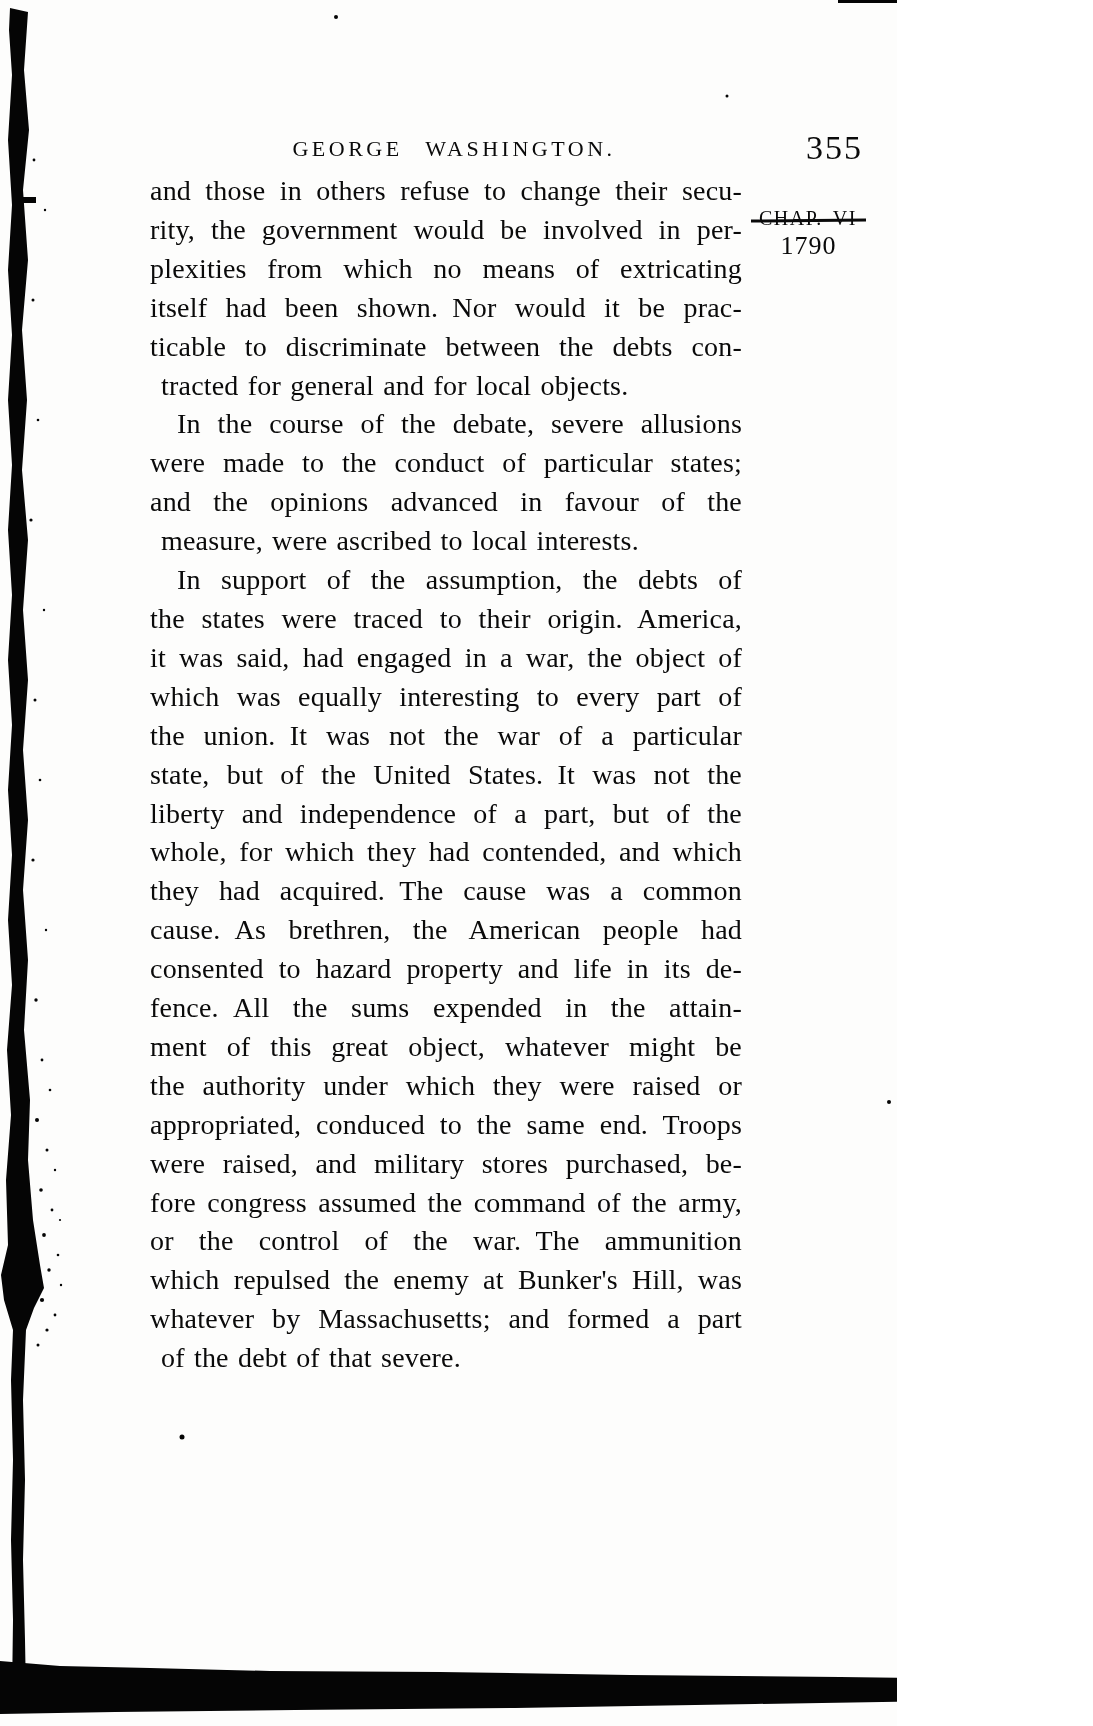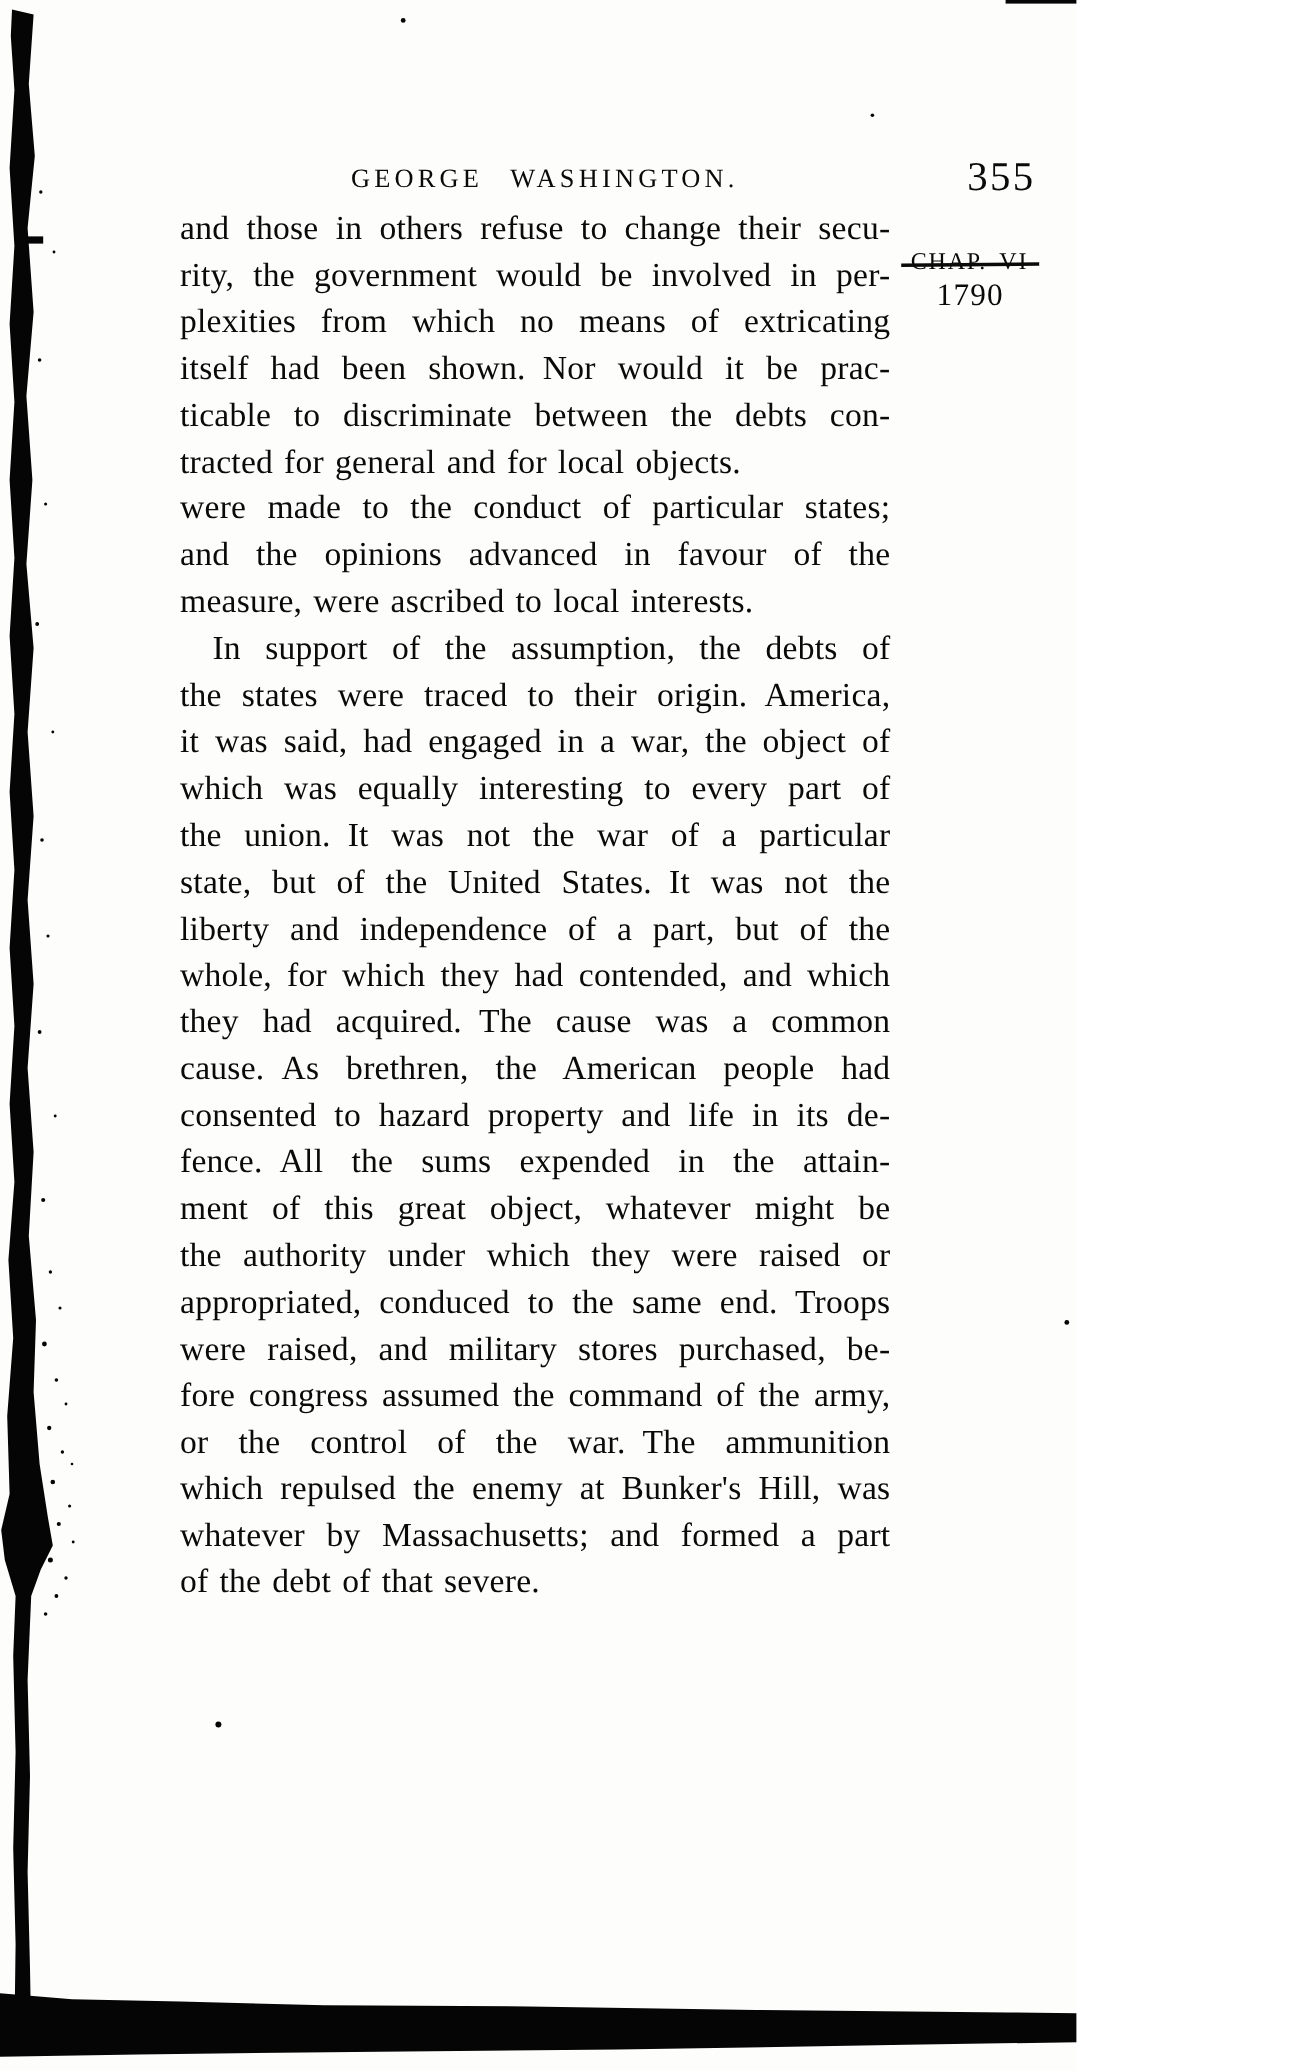--- a/index.html
+++ b/index.html
@@ -65,21 +65,21 @@
     width: 592px;
     font-size: 28px;
     line-height: 38.9px;
     letter-spacing: 0.2px;
     word-spacing: 2px;
   }
   .tline {
     text-align: justify;
     text-align-last: justify;
   }
-  .tline.last { text-align-last: left; }
+  .tline.last { text-align-last: left; margin-left: 11px; }
   .tline.indent { text-indent: 27px; }
 </style>
 </head>
 <body>
 
 <div class="page">
 
   <svg class="scan-art" viewBox="0 0 1093 1726" xmlns="http://www.w3.org/2000/svg" aria-hidden="true">
 
     <path fill="#050505" d="
@@ -151,20 +151,21 @@
   <div class="margin-rule"></div>
   <div class="year-note">1790</div>
 
   <div class="body-text">
       <div class="tline">and those in others refuse to change their secu-</div>
       <div class="tline">rity, the government would be involved in per-</div>
       <div class="tline">plexities from which no means of extricating</div>
       <div class="tline">itself had been shown. Nor would it be prac-</div>
       <div class="tline">ticable to discriminate between the debts con-</div>
       <div class="tline last">tracted for general and for local objects.</div>
+      <div class="tline indent">In the course of the debate, severe allusions</div>
       <div class="tline">were made to the conduct of particular states;</div>
       <div class="tline">and the opinions advanced in favour of the</div>
       <div class="tline last">measure, were ascribed to local interests.</div>
       <div class="tline indent">In support of the assumption, the debts of</div>
       <div class="tline">the states were traced to their origin. America,</div>
       <div class="tline">it was said, had engaged in a war, the object of</div>
       <div class="tline">which was equally interesting to every part of</div>
       <div class="tline">the union. It was not the war of a particular</div>
       <div class="tline">state, but of the United States. It was not the</div>
       <div class="tline">liberty and independence of a part, but of the</div>

